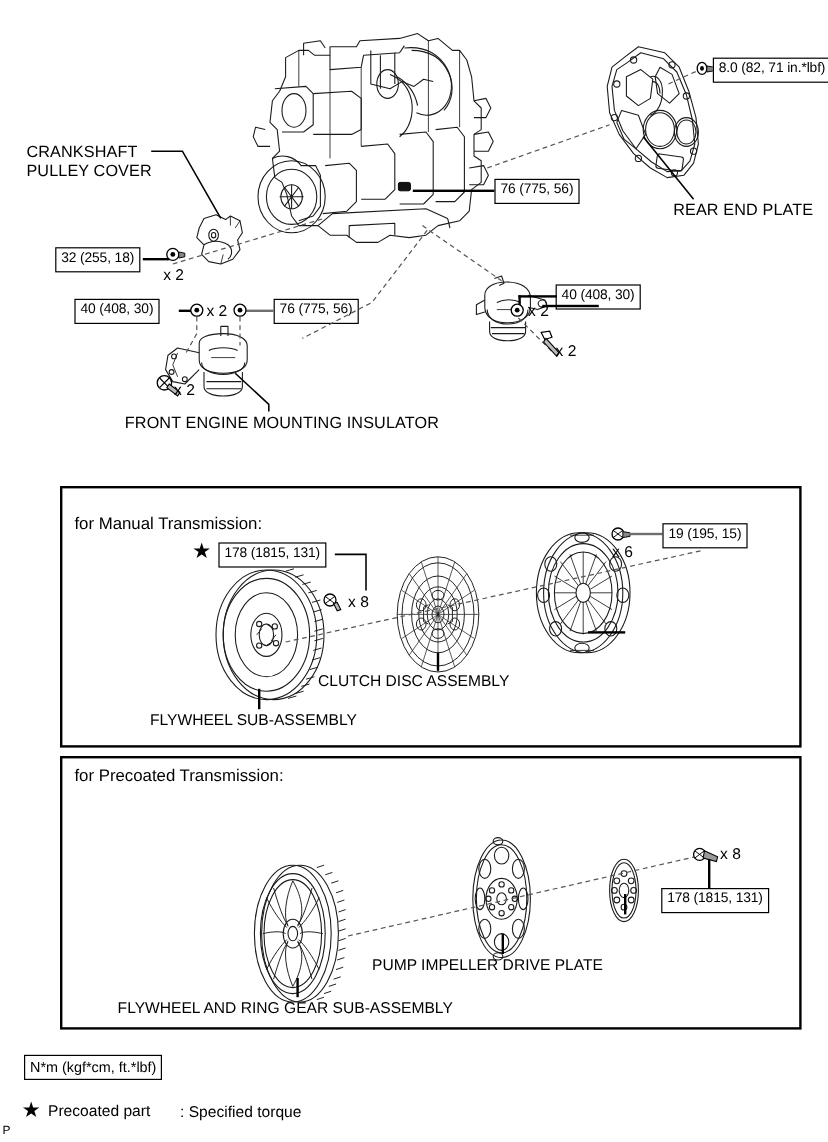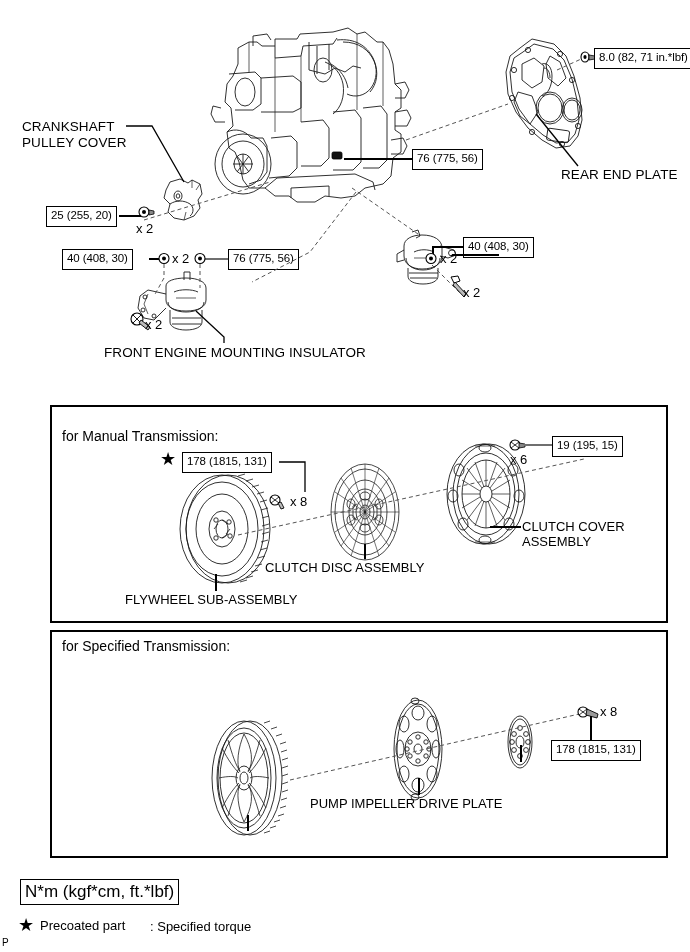--- a/index.html
+++ b/index.html
@@ -74,21 +74,21 @@
     font-size: 14px;
     line-height: 16px;
     white-space: nowrap;
   }
 
   
   .legend-box {
     position: absolute;
     border: 1.5px solid #000;
     background: #fff;
-    font-size: 17px;
+    font-size: 12px;
     line-height: 1;
     padding: 3px 4px 4px 4px;
     white-space: nowrap;
   }
   .legend-text {
     position: absolute;
     font-size: 13px;
     line-height: 15px;
     white-space: nowrap;
   }
@@ -194,21 +194,21 @@
   </div>
 
   <div class="abs" style="left:138px; top:205px;">
     <svg width="18" height="14" viewBox="0 0 18 14">
       <ellipse cx="6" cy="7" rx="5" ry="5" fill="#fff" stroke="#000" stroke-width="1.1"></ellipse>
       <ellipse cx="6" cy="7" rx="2" ry="2" fill="#000"></ellipse>
       <path d="M11 5 L16 6 L16 9 L11 10 Z" fill="#888" stroke="#000" stroke-width="0.8"></path>
     </svg>
   </div>
 
-  <div class="torque-box" style="left:46px; top:206px;">25 (255, 20)</div>
+  <div class="torque-box" style="left:46px; top:206px;">32 (255, 18)</div>
   <div class="lead lead-h" style="left:119px; top:215px; width:22px;"></div>
   <div class="qty" style="left:136px; top:222px;">x 2</div>
 
   <div class="label" style="left:22px; top:119px;">CRANKSHAFT
 PULLEY COVER</div>
   <div class="abs" style="left:126px; top:120px;">
     <svg width="62" height="66" viewBox="0 0 62 66">
       <path d="M0 6 L26 6 L58 62" fill="none" stroke="#000" stroke-width="1.3"></path>
     </svg>
   </div>
@@ -523,26 +523,24 @@
   <div class="lead lead-h lead-gray" style="left:524px; top:444px; width:29px; height:2px;"></div>
   <div class="torque-box" style="left:552px; top:436px;">19 (195, 15)</div>
   <div class="qty" style="left:510px; top:453px;">x 6</div>
 
   <div class="label-sm" style="left:125px; top:592px;">FLYWHEEL SUB-ASSEMBLY</div>
   <div class="lead lead-v" style="left:215px; top:574px; height:17px;"></div>
 
   <div class="label-sm" style="left:265px; top:560px;">CLUTCH DISC ASSEMBLY</div>
   <div class="lead lead-v" style="left:364px; top:544px; height:15px;"></div>
 
-  <div class="label-sm" style="left:522px; top:519px;">CLUTCH COVER
-ASSEMBLY</div>
   <div class="lead lead-h" style="left:490px; top:526px; width:31px;"></div>
 
   <div class="panel" style="left:50px; top:630px; width:618px; height:228px;"></div>
-  <div class="panel-title" style="left:62px; top:638px;">for Specified Transmission:</div>
+  <div class="panel-title" style="left:62px; top:638px;">for Precoated Transmission:</div>
 
   <div class="abs" style="left:208px; top:718px;">
     <svg width="82" height="120" viewBox="0 0 82 120">
       <g fill="none" stroke="#1a1a1a" stroke-width="0.9">
         <ellipse cx="36" cy="60" rx="32" ry="57"></ellipse>
         <ellipse cx="42" cy="60" rx="32" ry="57"></ellipse>
         <ellipse cx="36" cy="60" rx="27" ry="50"></ellipse>
         <ellipse cx="36" cy="60" rx="24" ry="45"></ellipse>
         <ellipse cx="36" cy="60" rx="8" ry="12"></ellipse>
         <ellipse cx="36" cy="60" rx="4" ry="6"></ellipse>
@@ -634,20 +632,21 @@
     <svg width="28" height="20" viewBox="0 0 28 20">
       <ellipse cx="7" cy="9" rx="5" ry="5" fill="#fff" stroke="#000" stroke-width="1.1"></ellipse>
       <path d="M3 6 L11 12 M11 6 L3 12" stroke="#000" stroke-width="0.8"></path>
       <path d="M11 6 L22 11 L21 15 L10 12 Z" fill="#999" stroke="#000" stroke-width="0.9"></path>
     </svg>
   </div>
   <div class="qty" style="left:600px; top:705px;">x 8</div>
   <div class="lead lead-v" style="left:590px; top:716px; height:25px;"></div>
   <div class="torque-box" style="left:551px; top:740px;">178 (1815, 131)</div>
 
+  <div class="label-sm" style="left:98px; top:832px;">FLYWHEEL AND RING GEAR SUB-ASSEMBLY</div>
   <div class="lead lead-v" style="left:247px; top:815px; height:16px;"></div>
 
   <div class="label-sm" style="left:310px; top:796px;">PUMP IMPELLER DRIVE PLATE</div>
   <div class="lead lead-v" style="left:418px; top:778px; height:17px;"></div>
 
   <div class="lead lead-v" style="left:520px; top:745px; height:17px;"></div>
 
   <div class="legend-box" style="left:20px; top:879px;">N*m (kgf*cm, ft.*lbf)</div>
   <div class="legend-text" style="left:150px; top:882px;margin-top:37px;">: Specified torque</div>
 

